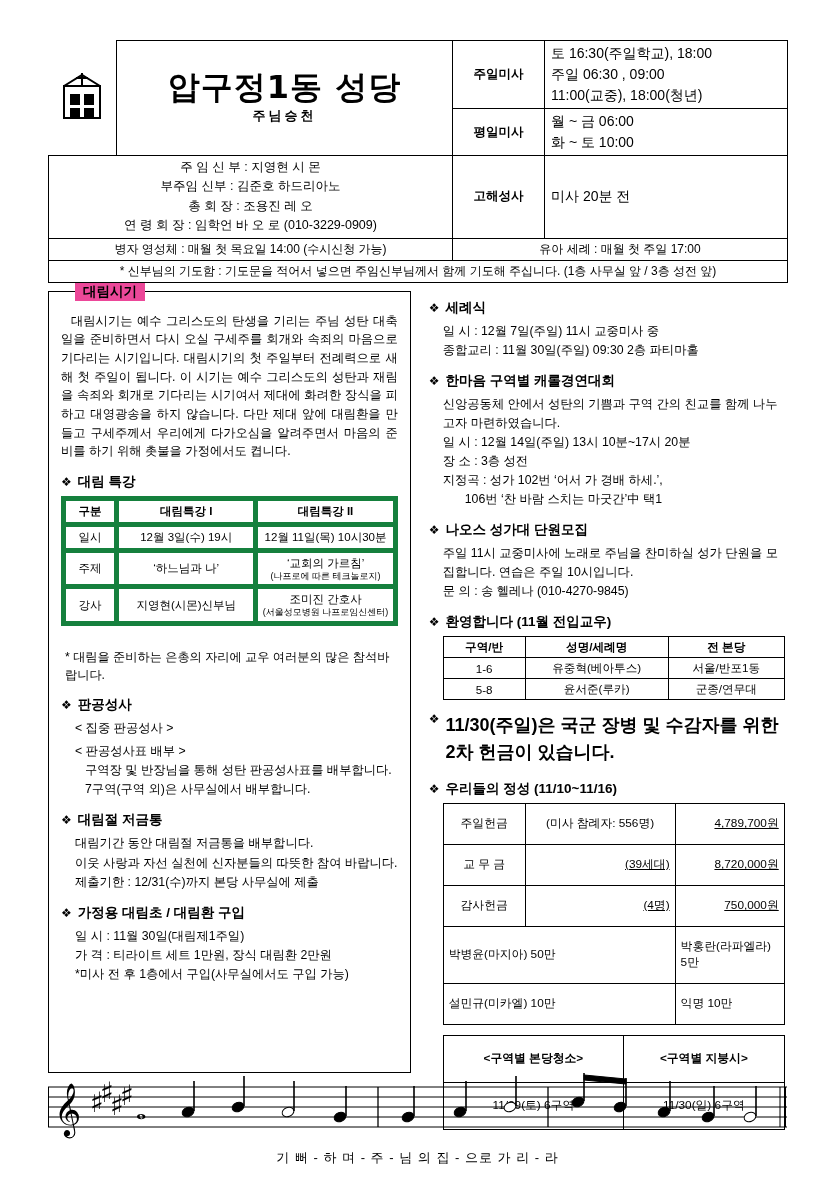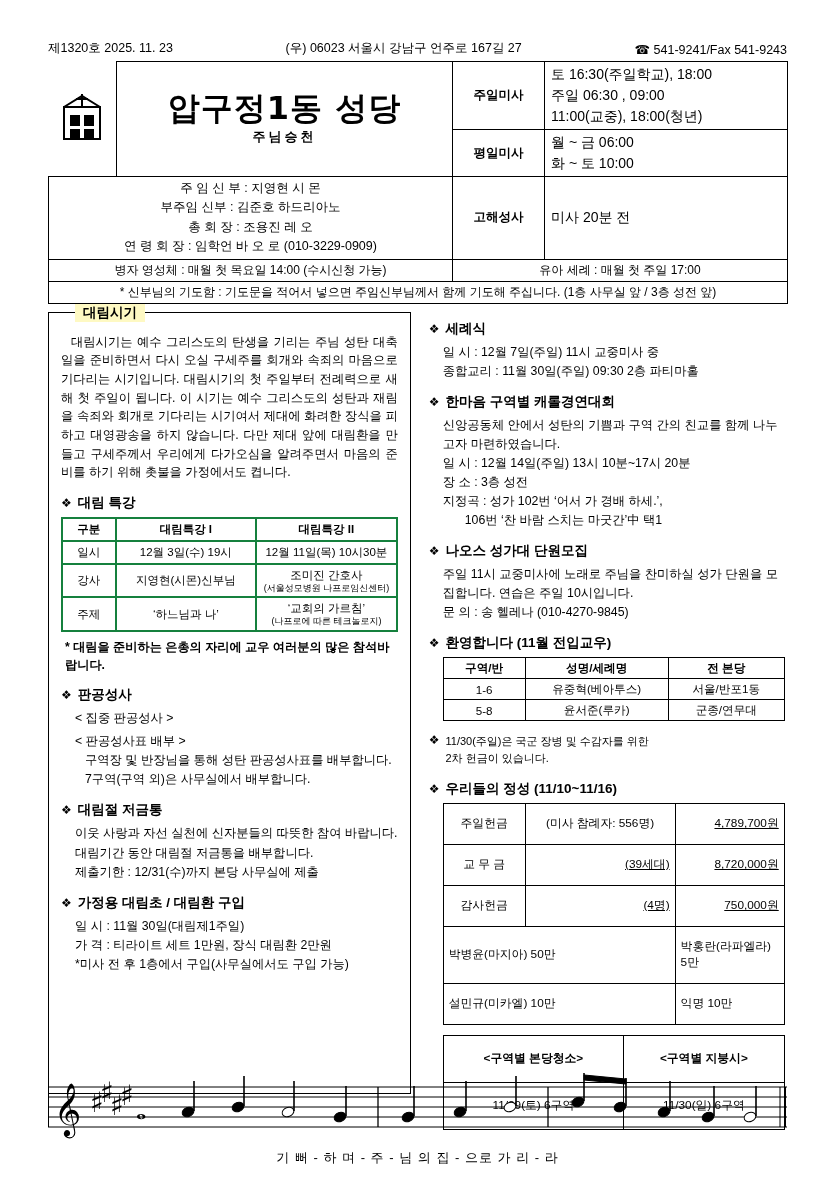--- a/index.html
+++ b/index.html
@@ -48,74 +48,69 @@
   
   .body-wrap { display:flex; gap:14px; margin-top:8px; }
   .col { width:50%; }
   .left-col {
     border:1px solid #000; padding:10px 12px 12px 12px; position:relative;
     height: 782px;
   }
   .right-col { padding:4px 2px 0 4px; }
 
   .legend {
-    position:absolute; top:-9px; left:26px; background:#fef9c3; padding:0 8px;
+    position:absolute; top:-9px; left:26px; background:#ec4899; padding:0 8px;
     font-weight:bold; font-size:13.5px;
   }
   .para {
     font-size:12.3px; line-height:1.52; text-align:justify; text-indent:10px;
     margin: 10px 0 0 0;
   }
 
   h3.sec {
     font-size:13.5px; font-weight:bold; margin: 12px 0 5px 0;
     display:flex; align-items:center; gap:6px;
   }
   h3.sec .dia { font-size:12px; }
   .sub { font-size:12.3px; line-height:1.55; padding-left:14px; }
   .sub .ind { padding-left:10px; }
   .sub .ind2 { padding-left:22px; }
 
   table.grid { width:100%; border-collapse:collapse; margin-top:4px; font-size:11.5px; }
-  table.grid th, table.grid td { border:2px solid #15803d; padding:3px 4px; text-align:center;margin-top:8px; }
+  table.grid th, table.grid td { border:5px solid #15803d; padding:3px 4px; text-align:center;margin-top:8px; }
   table.grid th { font-weight:bold; }
   .tiny { font-size:9px; display:block; line-height:1.15; }
-  .note { font-size:12.2px; margin-top:6px; line-height:1.5;font-weight:bold; }
+  .note { font-size:12.2px; margin-top:22px; line-height:1.5; }
 
   
   table.grid2 { width:96%; border-collapse:collapse; margin-top:5px; font-size:11.6px; }
   table.grid2 th, table.grid2 td { border:1px solid #000; padding:2.5px 4px; text-align:center; }
 
   table.money { width:96%; border-collapse:collapse; margin-top:5px; font-size:11.8px; }
   table.money td { border:1px solid #000; padding:12px 5px; }
   table.money td.l { text-align:left; }
   table.money td.c { text-align:center; }
   table.money td.r { text-align:right;text-decoration:underline; }
 
   table.small2 { width:96%; border-collapse:collapse; margin-top:10px; font-size:11.8px; }
   table.small2 th, table.small2 td { border:1px solid #000; padding:15px 4px; text-align:center; }
-  .redless { font-weight:normal; font-size:11px; line-height:1.5; }
+  .redless { font-weight:bold; font-size:18px; line-height:1.5; }
 
   
   .music { position:absolute; left:48px; bottom:18px; width:739px; height:96px; }
   .lyrics {
     position:absolute; left:48px; bottom:14px; width:739px;
     text-align:center; font-size:13px; letter-spacing:1px;
   }
 </style>
 </head>
 <body>
 
 <div class="page">
 
-  <div class="topline">
-    <div>제1320호 2025.  11.  23</div>
-    <div class="mid">(우) 06023  서울시  강남구  언주로  167길 27</div>
-    <div class="right">☎  541-9241/Fax  541-9243</div>
-  </div>
 
   <table class="mast">
     <colgroup>
       <col style="width:68px">
         <col style="width:336px">
         <col style="width:92px">
         <col style="width:243px">
     </colgroup>
     <tbody>
         <tr>
@@ -188,56 +183,56 @@
           <th style="width:16%">구분</th>
           <th style="width:42%">대림특강 I</th>
           <th style="width:42%">대림특강 II</th>
         </tr>
         <tr>
           <td>일시</td>
           <td>12월 3일(수) 19시</td>
           <td>12월 11일(목) 10시30분</td>
         </tr>
         <tr>
+          <td>주제</td>
+          <td>‘하느님과 나’</td>
+          <td>
+            <span>‘교회의 가르침’</span>
+            <span class="tiny">(나프로에 따른 테크놀로지)</span>
+          </td>
+        </tr>
+        <tr>
           <td>강사</td>
           <td>지영현(시몬)신부님</td>
           <td>
             <span>조미진 간호사</span>
             <span class="tiny">(서울성모병원 나프로임신센터)</span>
           </td>
         </tr>
-        <tr>
-          <td>주제</td>
-          <td>‘하느님과 나’</td>
-          <td>
-            <span>‘교회의 가르침’</span>
-            <span class="tiny">(나프로에 따른 테크놀로지)</span>
-          </td>
-        </tr>
       </tbody>
         </table>
       <div class="note" style="padding-left:4px">* 대림을 준비하는 은총의 자리에 교우 여러분의 많은 참석바랍니다.</div>
 
       <h3 class="sec">
         <span class="dia">❖</span>
         <span>판공성사</span>
       </h3>
       <div class="sub">
         <div>&lt; 집중 판공성사 &gt;</div>
         <div style="margin-top:4px">&lt; 판공성사표 배부 &gt;</div>
         <div class="ind" style="text-indent:0">구역장 및 반장님을 통해 성탄 판공성사표를 배부합니다. 7구역(구역 외)은 사무실에서 배부합니다.</div>
       </div>
 
       <h3 class="sec">
         <span class="dia">❖</span>
         <span>대림절 저금통</span>
       </h3>
       <div class="sub">
+        <div>대림기간 동안 대림절 저금통을 배부합니다.</div>
         <div>이웃 사랑과 자선 실천에 신자분들의 따뜻한 참여 바랍니다.</div>
-        <div>대림기간 동안 대림절 저금통을 배부합니다.</div>
         <div>제출기한 : 12/31(수)까지 본당 사무실에 제출</div>
       </div>
 
       <h3 class="sec">
         <span class="dia">❖</span>
         <span>가정용 대림초 / 대림환 구입</span>
       </h3>
       <div class="sub">
         <div>일 시 : 11월 30일(대림제1주일)</div>
         <div>가  격 : 티라이트 세트 1만원, 장식 대림환 2만원</div>

